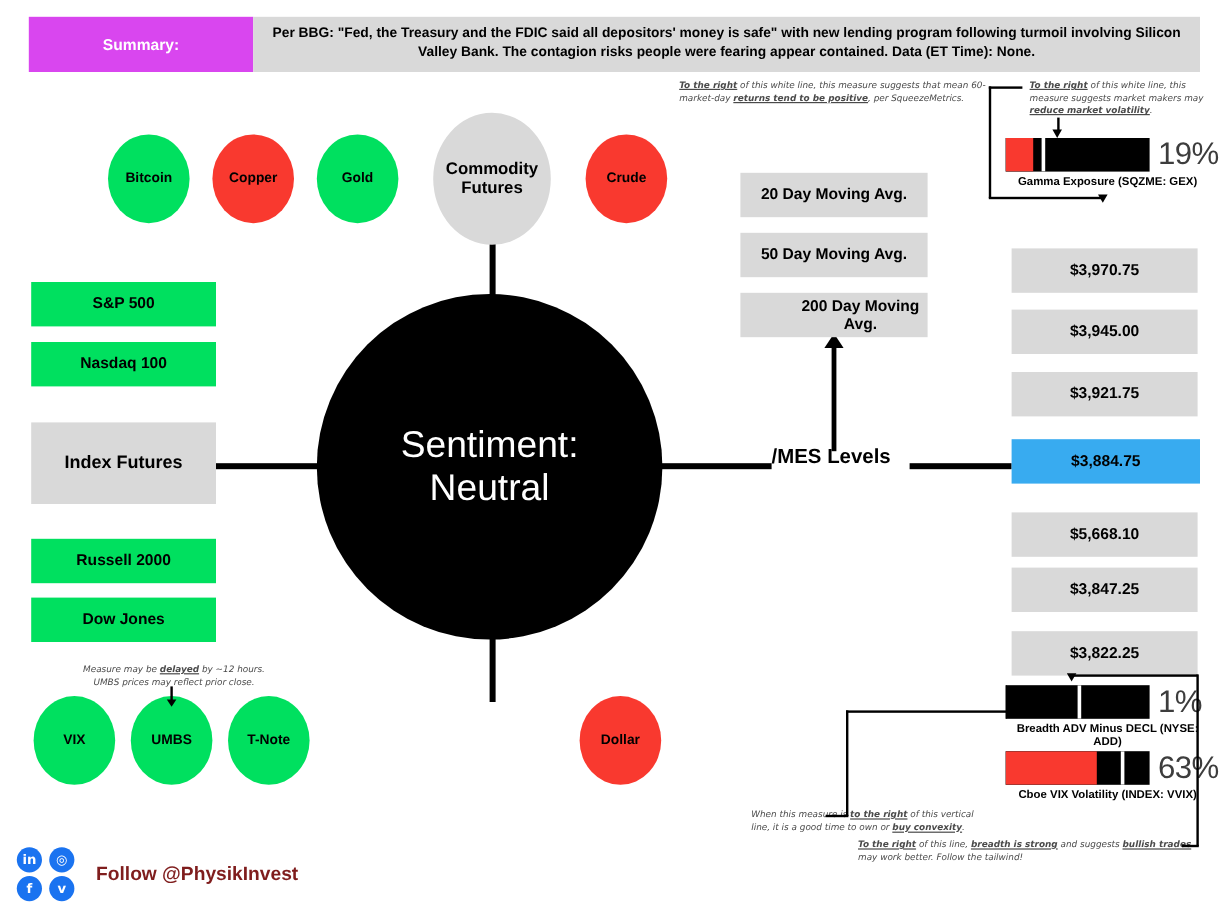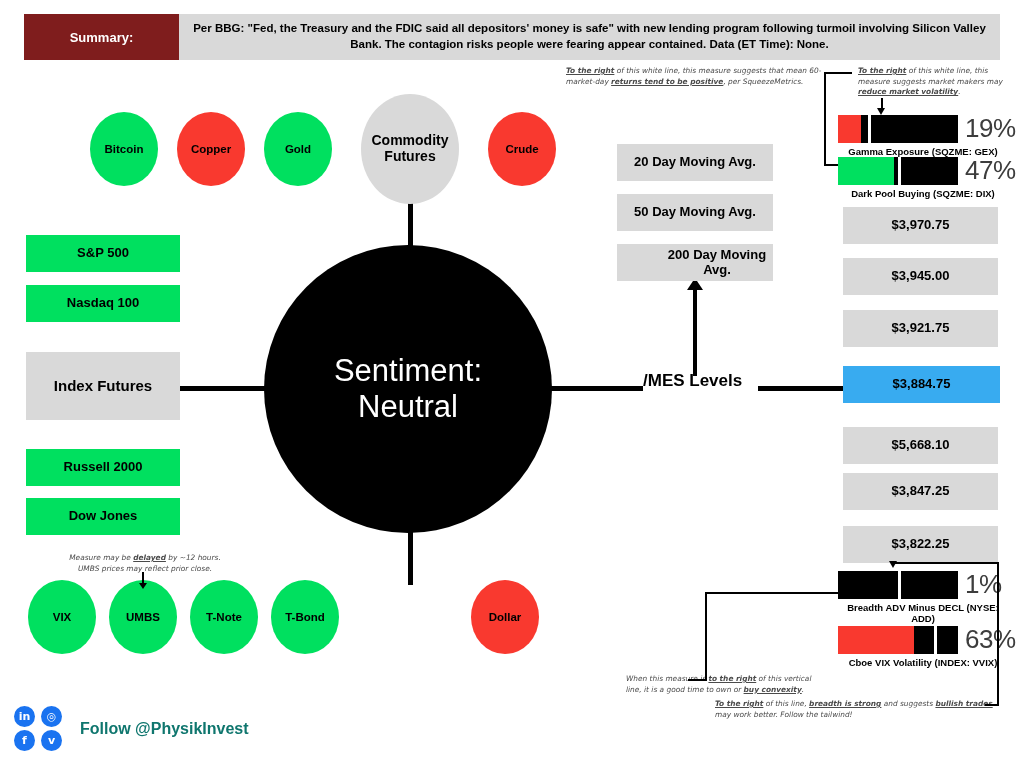--- a/index.html
+++ b/index.html
@@ -7,21 +7,21 @@
     width: 1024px; height: 768px;
     background: #ffffff;
     font-family: "Liberation Sans", sans-serif;
     overflow: hidden;
   }
   #root { position: relative; width: 1024px; height: 768px; }
 
   
   .summary-bar { position: absolute; left: 24px; top: 14px; width: 976px; height: 46px; display: flex; }
   .summary-label {
-    width: 155px; background: #7f1d1d; color: #fff;
+    width: 187px; background: #d946ef; color: #fff;
     display: flex; align-items: center; justify-content: center;
     font-size: 13px; font-weight: bold;
   }
   .summary-text {
     flex: 1; background: #d9d9d9; color: #000;
     display: flex; align-items: center; justify-content: center; text-align: center;
     font-size: 11.5px; font-weight: bold; line-height: 1.35; padding: 0 10px;
   }
 
   
@@ -75,21 +75,21 @@
   .note u { text-decoration: underline; font-weight: bold; }
 
   
   .footer { position: absolute; left: 14px; top: 706px; display: flex; align-items: center; }
   .soc-grid { display: grid; grid-template-columns: 24px 24px; grid-gap: 3px; }
   .soc {
     width: 21px; height: 21px; border-radius: 50%; background: #1A73F0;
     display: flex; align-items: center; justify-content: center; color: #fff;
     font-size: 11px; font-weight: bold; font-family: "DejaVu Sans", sans-serif;
   }
-  .follow { margin-left: 15px; font-size: 16px; font-weight: bold; color: #0f766e; }
+  .follow { margin-left: 15px; font-size: 16px; font-weight: bold; color: #7f1d1d; }
 </style>
 </head>
 <body>
 
 <div id="root">
 
   <div class="summary-bar">
     <div class="summary-label">Summary:</div>
     <div class="summary-text">Per BBG: "Fed, the Treasury and the FDIC said all depositors' money is safe" with new lending program following turmoil involving Silicon Valley Bank. The contagion risks people were fearing appear contained. Data (ET Time): None.</div>
   </div>
@@ -144,24 +144,21 @@
 
   <div class="bub small green" style="left:28px; top:580px;">
       <span>VIX</span>
     </div>
   <div class="bub small green" style="left:109px; top:580px;">
       <span>UMBS</span>
     </div>
   <div class="bub small green" style="left:190px; top:580px;">
       <span>T-Note</span>
     </div>
-  <div class="bub small green" style="left:271px; top:580px;">
-      <span>T-Bond</span>
-    </div>
-  <div class="bub small red" style="left:471px; top:580px;justify-content:center;">
+  <div class="bub small red" style="left:483px; top:580px;justify-content:center;">
       <span>Dollar</span>
     </div>
 
   <div class="note" style="left:60px; top:553px; width:170px; text-align:center;">
     Measure may be <u>delayed</u> by ~12 hours.<br>UMBS prices may reflect prior close.
   </div>
   <div class="ln" style="left:142px; top:572px; width:1.5px; height:12px;"></div>
   <div style="position:absolute; left:139px; top:583px; width:0;height:0;border-left:4px solid transparent;border-right:4px solid transparent;border-top:6px solid #000;"></div>
 
   <div class="chip gray" style="left:617px; top:144px; width:156px; height:37px; font-size:13px;">
@@ -217,30 +214,20 @@
     <div class="barwrap">
       <div class="bar">
         <div class="fill" id="gex-fill" style="width: 19%; background: rgb(249, 57, 47);"></div>
         <div class="mark" id="gex-mark" style="left: 25%;"></div>
       </div>
       <div class="pct">19%</div>
     </div>
     <div class="cap">Gamma Exposure (SQZME: GEX)</div>
   </div>
 
-  <div class="gauge" style="left:838px; top:155px;">
-    <div class="barwrap">
-      <div class="bar">
-        <div class="fill" id="dix-fill" style="width: 47%; background: rgb(0, 224, 95);"></div>
-        <div class="mark" id="dix-mark" style="left: 50%;"></div>
-      </div>
-      <div class="pct">47%</div>
-    </div>
-    <div class="cap">Dark Pool Buying (SQZME: DIX)</div>
-  </div>
 
   <div class="gauge" style="left:838px; top:569px;">
     <div class="barwrap">
       <div class="bar">
         <div class="fill" id="add-fill" style="width: 1%; background: rgb(0, 0, 0);"></div>
         <div class="mark" id="add-mark" style="left: 50%;"></div>
       </div>
       <div class="pct">1%</div>
     </div>
     <div class="cap">Breadth ADV Minus DECL (NYSE: ADD)</div>

